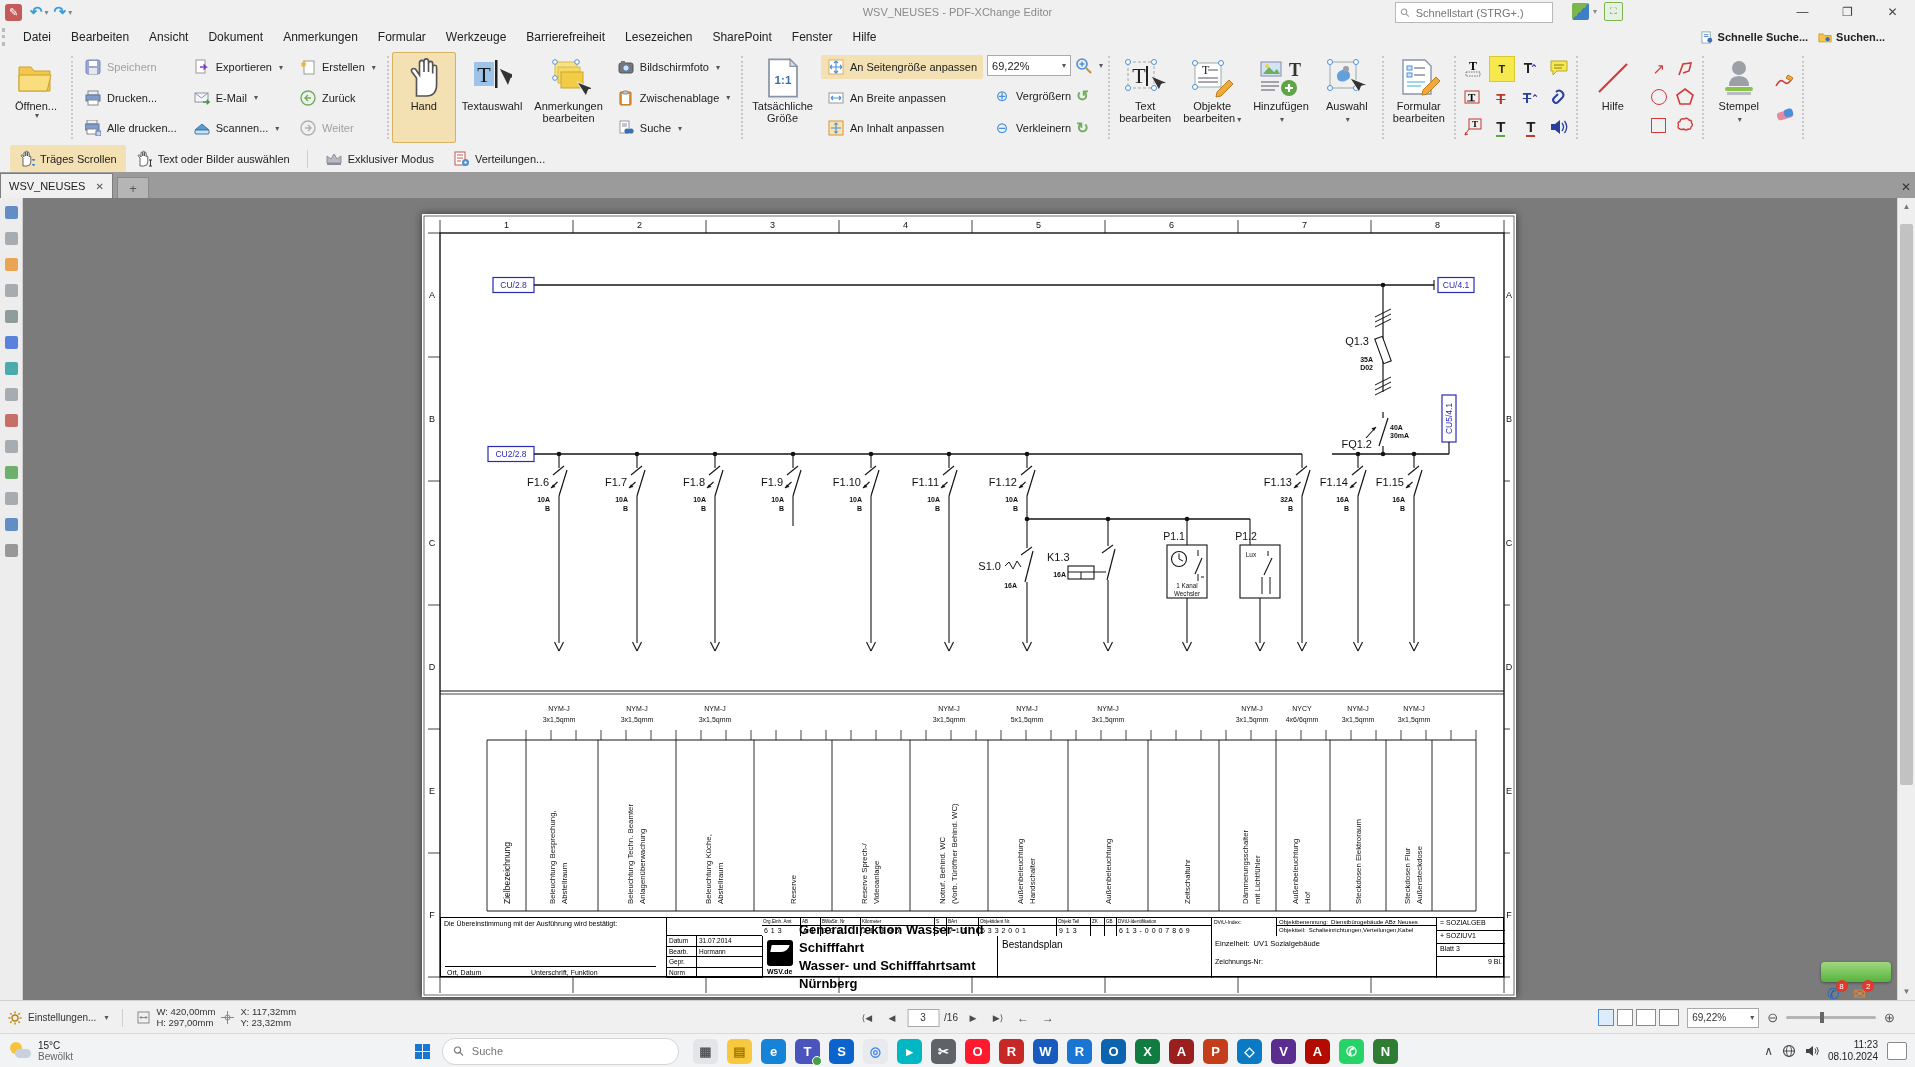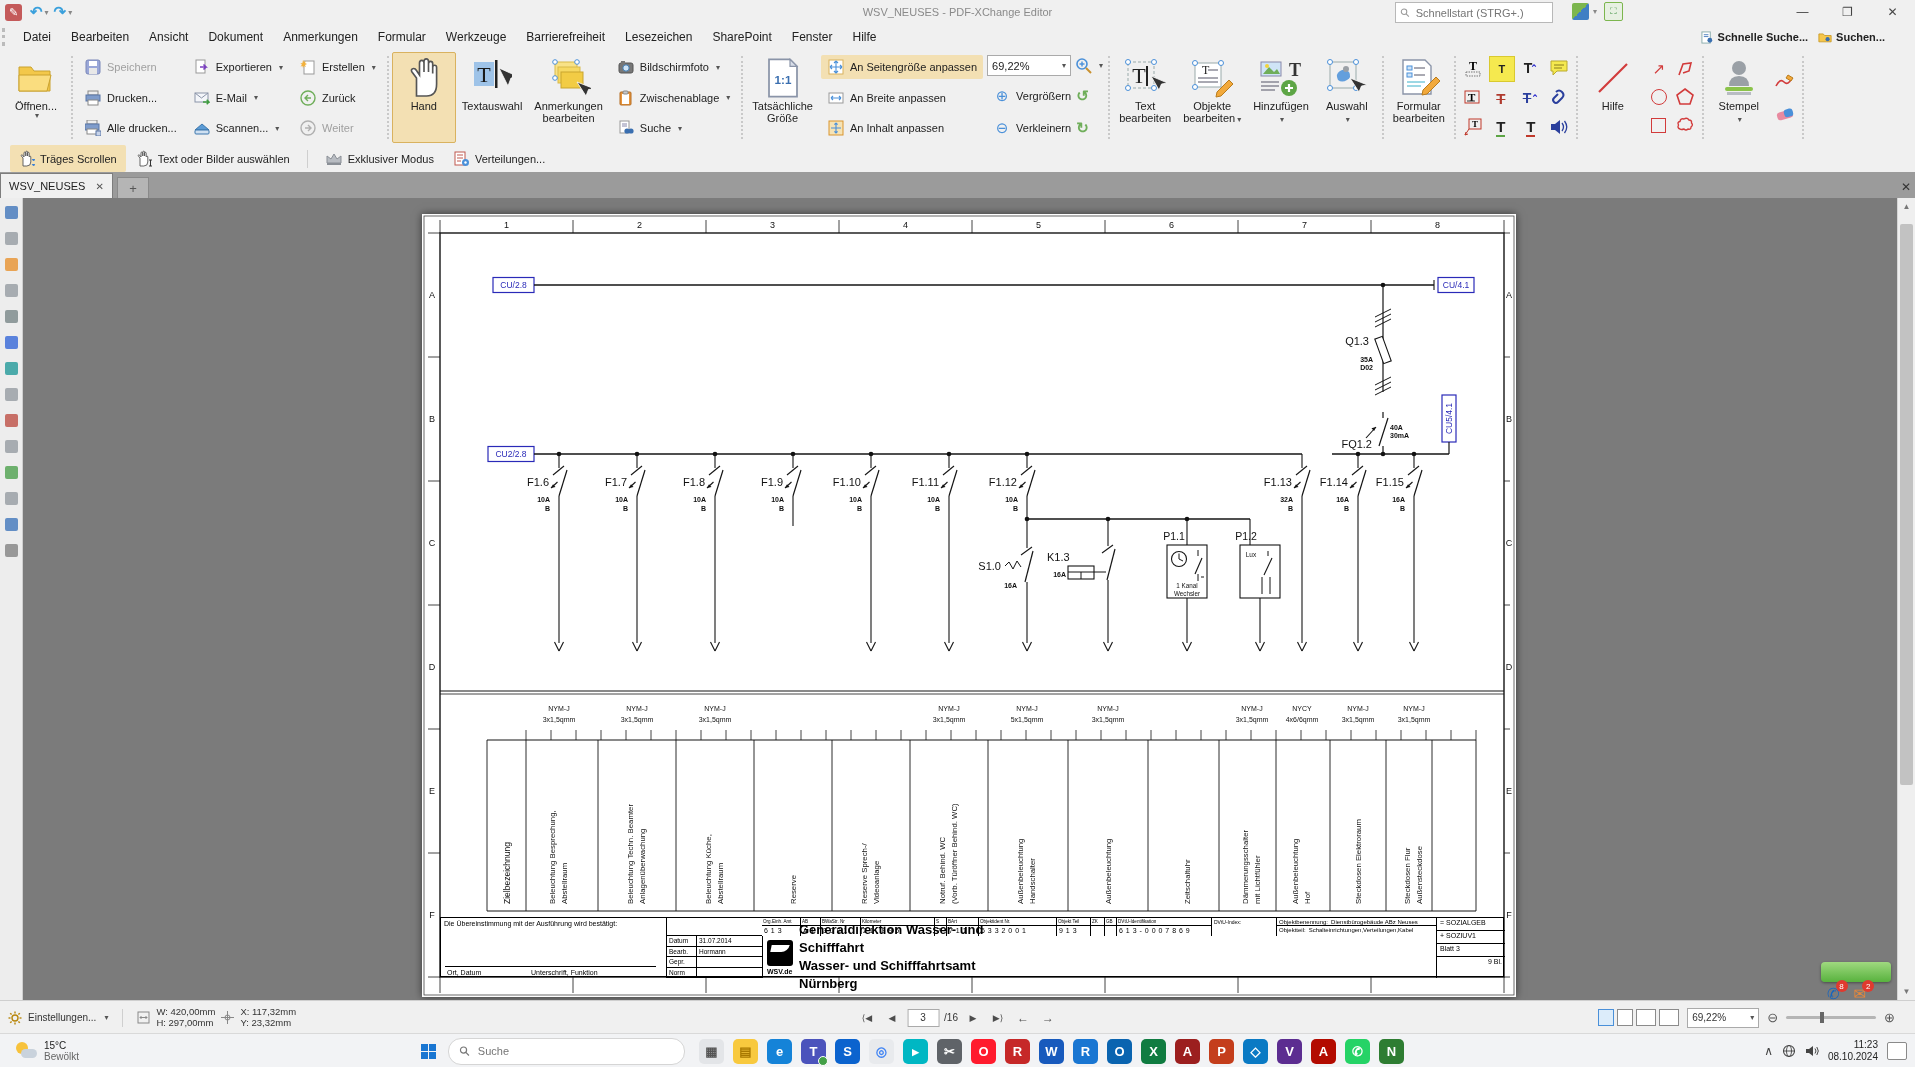--- a/index.html
+++ b/index.html
@@ -82,21 +82,21 @@
   .slider{width:90px;height:3px;background:#b5b5b5;border-radius:2px;position:relative;}
   .slthumb{position:absolute;left:38%;top:-4px;width:4px;height:11px;background:#666;}
   
   .widget{position:absolute;right:16px;top:962px;width:86px;height:50px;z-index:30;}
   .wgreen{width:70px;height:20px;margin-left:8px;border-radius:4px;background:linear-gradient(#9fd97f,#58b23e);box-shadow:0 1px 3px rgba(0,0,0,.4);}
   .wicons{display:flex;gap:14px;margin:3px 0 0 14px;}
   .wico{position:relative;font-size:15px;}
   .badge{position:absolute;right:-8px;top:-5px;background:#e03a2f;color:#fff;border-radius:50%;width:12px;height:12px;font-size:8px;display:flex;align-items:center;justify-content:center;}
   
   .taskbar{position:absolute;left:0;top:1033px;width:100%;height:34px;background:#f2f3f5;border-top:1px solid #d9d9d9;display:flex;align-items:center;}
-  .weather{display:flex;align-items:center;gap:6px;padding-left:16px;width:150px;font-size:10px;line-height:1.15;}
+  .weather{display:flex;align-items:center;gap:6px;padding-left:10px;width:150px;font-size:10px;line-height:1.15;}
   .wsun{position:relative;width:22px;height:18px;}
   .wsun .s{position:absolute;left:0;top:0;width:12px;height:12px;border-radius:50%;background:#f7c23c;}
   .wsun .c{position:absolute;left:5px;top:7px;width:16px;height:9px;border-radius:6px;background:#c9d2dc;}
   .startbtn{margin-left:255px;display:grid;grid-template-columns:7px 7px;grid-auto-rows:7px;gap:1px;}
   .startbtn div{background:#1976d2;}
   .searchpill{margin-left:12px;width:215px;height:25px;background:#fff;border:1px solid #d5d5d5;border-radius:13px;display:flex;align-items:center;padding:0 10px;gap:6px;}
   .searchpill input{border:none;outline:none;width:100%;font-size:11px;color:#666;font-family:"Liberation Sans",sans-serif;}
   .appicons{display:flex;align-items:center;gap:9px;margin-left:14px;}
   .tbapp{width:25px;height:25px;border-radius:5px;display:flex;align-items:center;justify-content:center;color:#fff;font-size:13px;font-weight:bold;position:relative;}
   .tbapp .dot{position:absolute;right:-2px;bottom:-2px;width:8px;height:8px;border-radius:50%;background:#43a047;border:1px solid #fff;}
@@ -1127,20 +1127,30 @@
         <div class="cell" style="left:321px;top:18px;width:235px;height:42px;display:flex;align-items:center;gap:6px;padding:2px 4px;">
           <div>
             <div class="wsvlogo"></div>
             <div style="font-size:7px;font-weight:bold;margin-top:2px;">WSV.de</div>
           </div>
           <div style="font-size:13px;line-height:1.4;font-weight:bold;">
             <div>Generaldirektion Wasser- und Schifffahrt</div>
             <div>Wasser- und Schifffahrtsamt Nürnberg</div>
           </div>
         </div>
+        <div class="cell" style="left:556px;top:18px;width:214px;height:42px;">
+          <div style="font-size:10px;padding:3px 4px;">Bestandsplan</div>
+        </div>
+        <div class="cell" style="left:770px;top:18px;width:225px;height:42px;">
+          <div style="display:flex;gap:4px;font-size:7.5px;padding:3px 3px 0 3px;">
+            <span>Einzelheit:</span>
+              <span>UV1 Sozialgebäude</span>
+          </div>
+          <div style="font-size:7px;padding:10px 3px 0 3px;">Zeichnungs-Nr:</div>
+        </div>
         <div class="cell" style="left:995px;top:0;width:69px;height:60px;font-size:7px;">
           <div style="height:13px;border-bottom:1px solid #000;padding:1px 3px;">= SOZIALGEB</div>
           <div style="height:13px;border-bottom:1px solid #000;padding:1px 3px;">+ SOZIUV1</div>
           <div style="height:13px;border-bottom:1px solid #000;padding:1px 3px;">Blatt  3</div>
           <div style="height:12px;padding:1px 3px;text-align:right;">9 Bl.</div>
         </div>
       </div>
     </div>
     <div class="vscroll">
       <div class="varrow" style="top:4px;">▲</div>

